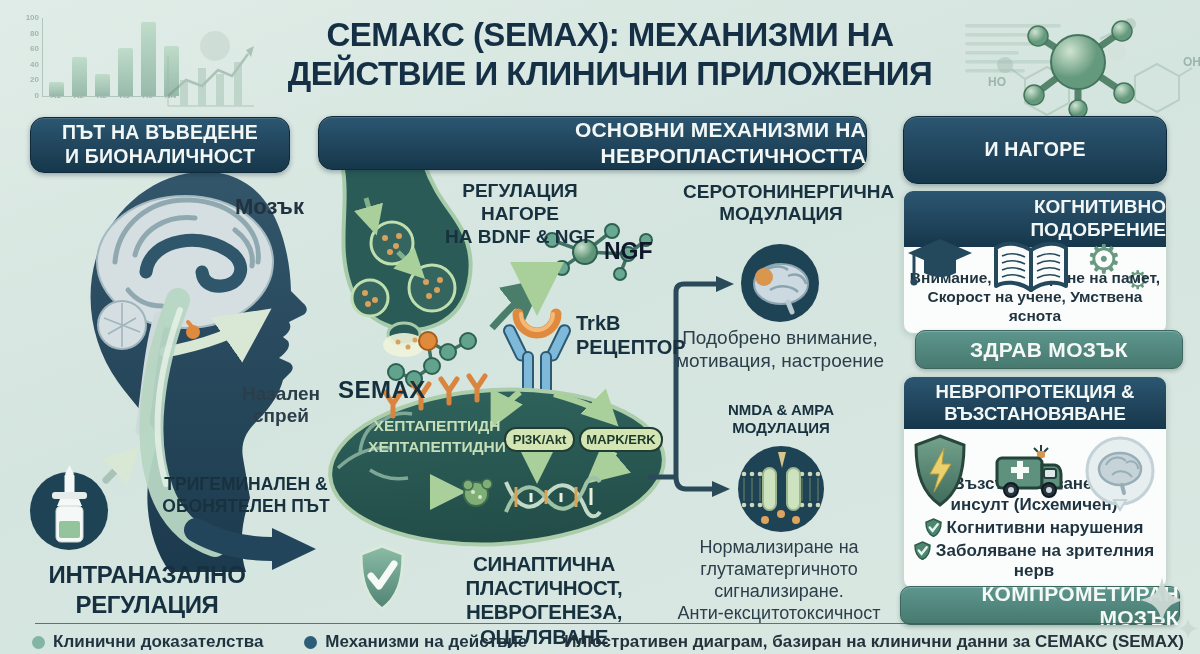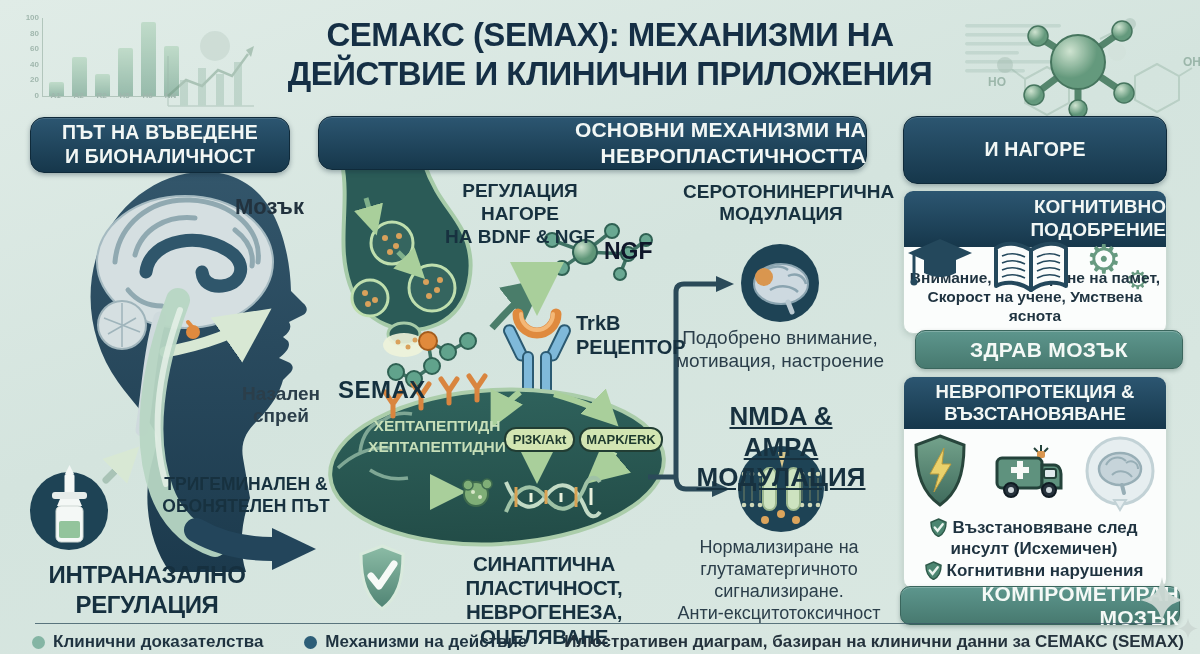--- a/index.html
+++ b/index.html
@@ -421,21 +421,21 @@
 </div>
 
 <div class="abs dark-label" style="left:683px;top:181px;width:196px;text-align:center;font-size:19px;line-height:1.18;">
   <span style="display:block">СЕРОТОНИНЕРГИЧНА</span>
   <span style="display:block">МОДУЛАЦИЯ</span>
 </div>
 <div class="abs body-text" style="left:670px;top:327px;width:220px;text-align:center;font-size:19px;line-height:1.2;">
   <span style="display:block">Подобрено внимание,</span>
   <span style="display:block">мотивация, настроение</span>
 </div>
-<div class="abs dark-label" style="left:694px;top:401px;width:174px;text-align:center;font-size:26px;line-height:1.18;text-decoration:underline;">
+<div class="abs dark-label" style="left:694px;top:401px;width:174px;text-align:center;font-size:15px;line-height:1.18;">
   <span style="display:block">NMDA &amp; AMPA</span>
   <span style="display:block">МОДУЛАЦИЯ</span>
 </div>
 <div class="abs body-text" style="left:666px;top:537px;width:226px;text-align:center;font-size:18px;line-height:1.22;">
   <span style="display:block">Нормализиране на</span>
   <span style="display:block">глутаматергичното</span>
   <span style="display:block">сигнализиране.</span>
   <span style="display:block">Анти-ексцитотоксичност</span>
 </div>
 
@@ -469,20 +469,26 @@
           <path d="M9,1 L17,4.5 C17,12 14.5,17 9,19.5 C3.5,17 1,12 1,4.5 Z" fill="#4c8671" stroke="#2e5a4a" stroke-width="1.5"></path>
           <path d="M5,10 L8,13.5 L13.5,6.5" fill="none" stroke="#eaf4ee" stroke-width="2.5" stroke-linecap="round"></path>
         </svg><span>Възстановяване след инсулт (Исхемичен)</span>
     </p>
     <p class="bullet-row">
       <svg class="bshield" width="17" height="19" viewBox="0 0 18 20">
           <path d="M9,1 L17,4.5 C17,12 14.5,17 9,19.5 C3.5,17 1,12 1,4.5 Z" fill="#4c8671" stroke="#2e5a4a" stroke-width="1.5"></path>
           <path d="M5,10 L8,13.5 L13.5,6.5" fill="none" stroke="#eaf4ee" stroke-width="2.5" stroke-linecap="round"></path>
         </svg><span>Когнитивни нарушения</span>
     </p>
+    <p class="bullet-row">
+      <svg class="bshield" width="17" height="19" viewBox="0 0 18 20">
+          <path d="M9,1 L17,4.5 C17,12 14.5,17 9,19.5 C3.5,17 1,12 1,4.5 Z" fill="#4c8671" stroke="#2e5a4a" stroke-width="1.5"></path>
+          <path d="M5,10 L8,13.5 L13.5,6.5" fill="none" stroke="#eaf4ee" stroke-width="2.5" stroke-linecap="round"></path>
+        </svg><span>Заболяване на зрителния нерв</span>
+    </p>
   </div>
 </div>
 <div class="abs teal-banner ctr" style="left:900px;top:586px;width:266px;height:37px;padding-left:12px;">
   <span>КОМПРОМЕТИРАН МОЗЪК</span>
 </div>
 
 <div class="abs" style="left:35px;top:623px;width:1130px;height:0;border-top:1.5px solid #3a5864;opacity:.8;"></div>
 <div class="abs" style="left:32px;top:632px;font-size:17px;font-weight:600;color:#1f3340;">
   <span class="legend-dot" style="background:#84b5a4"></span><span>Клинични доказателства</span>
   <span class="legend-dot" style="background:#2d5e78;margin-left:36px"></span><span>Механизми на действие</span>

